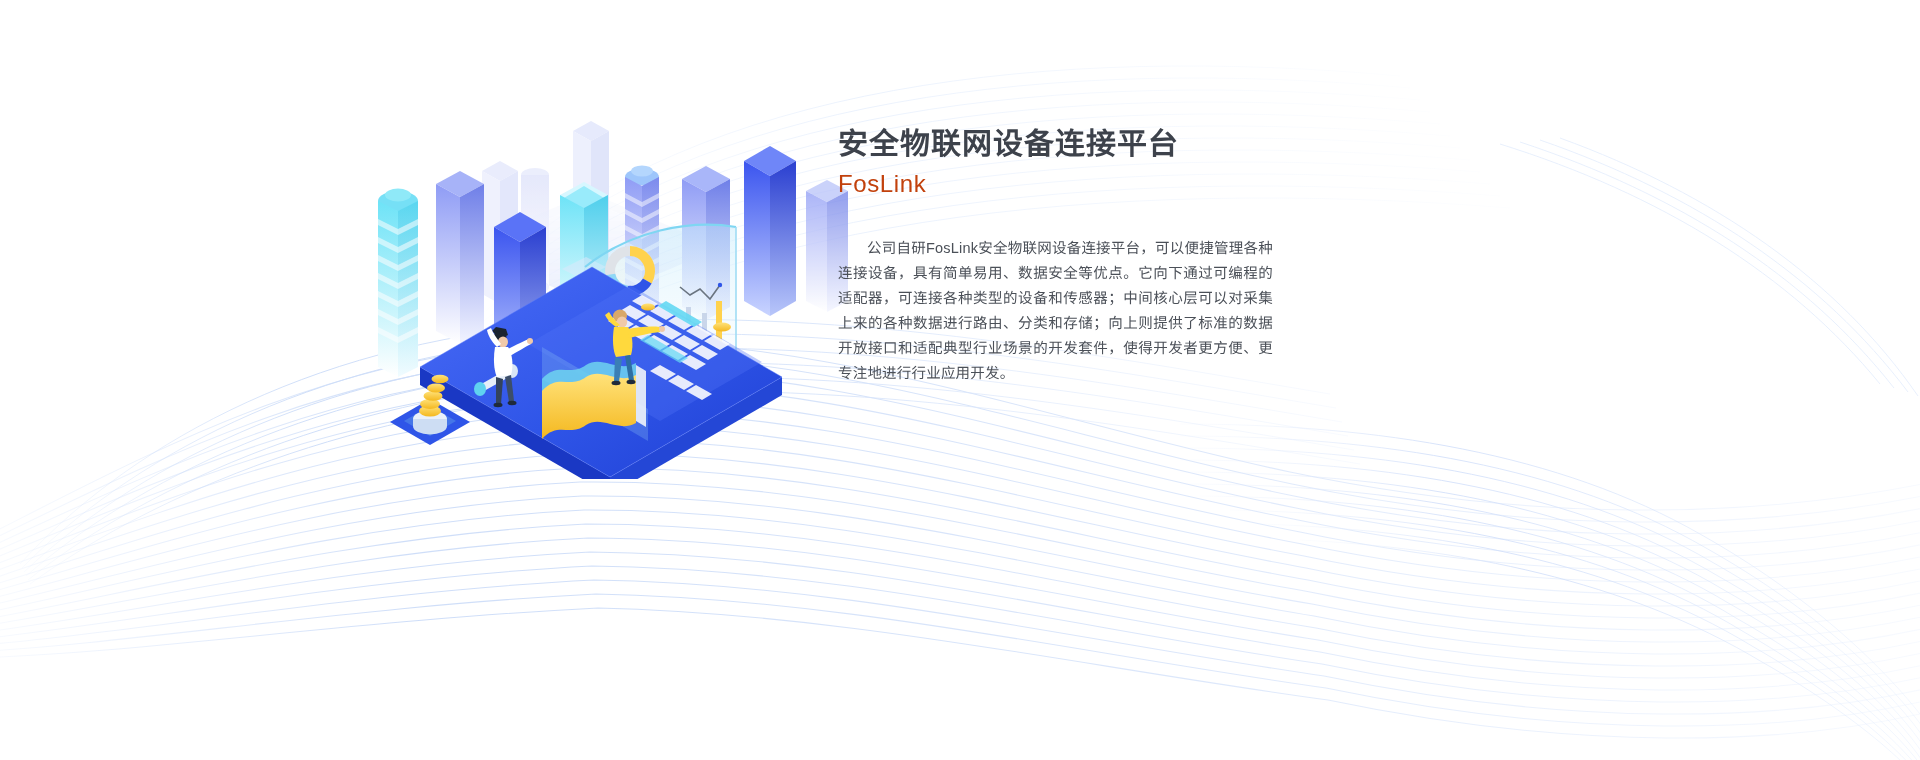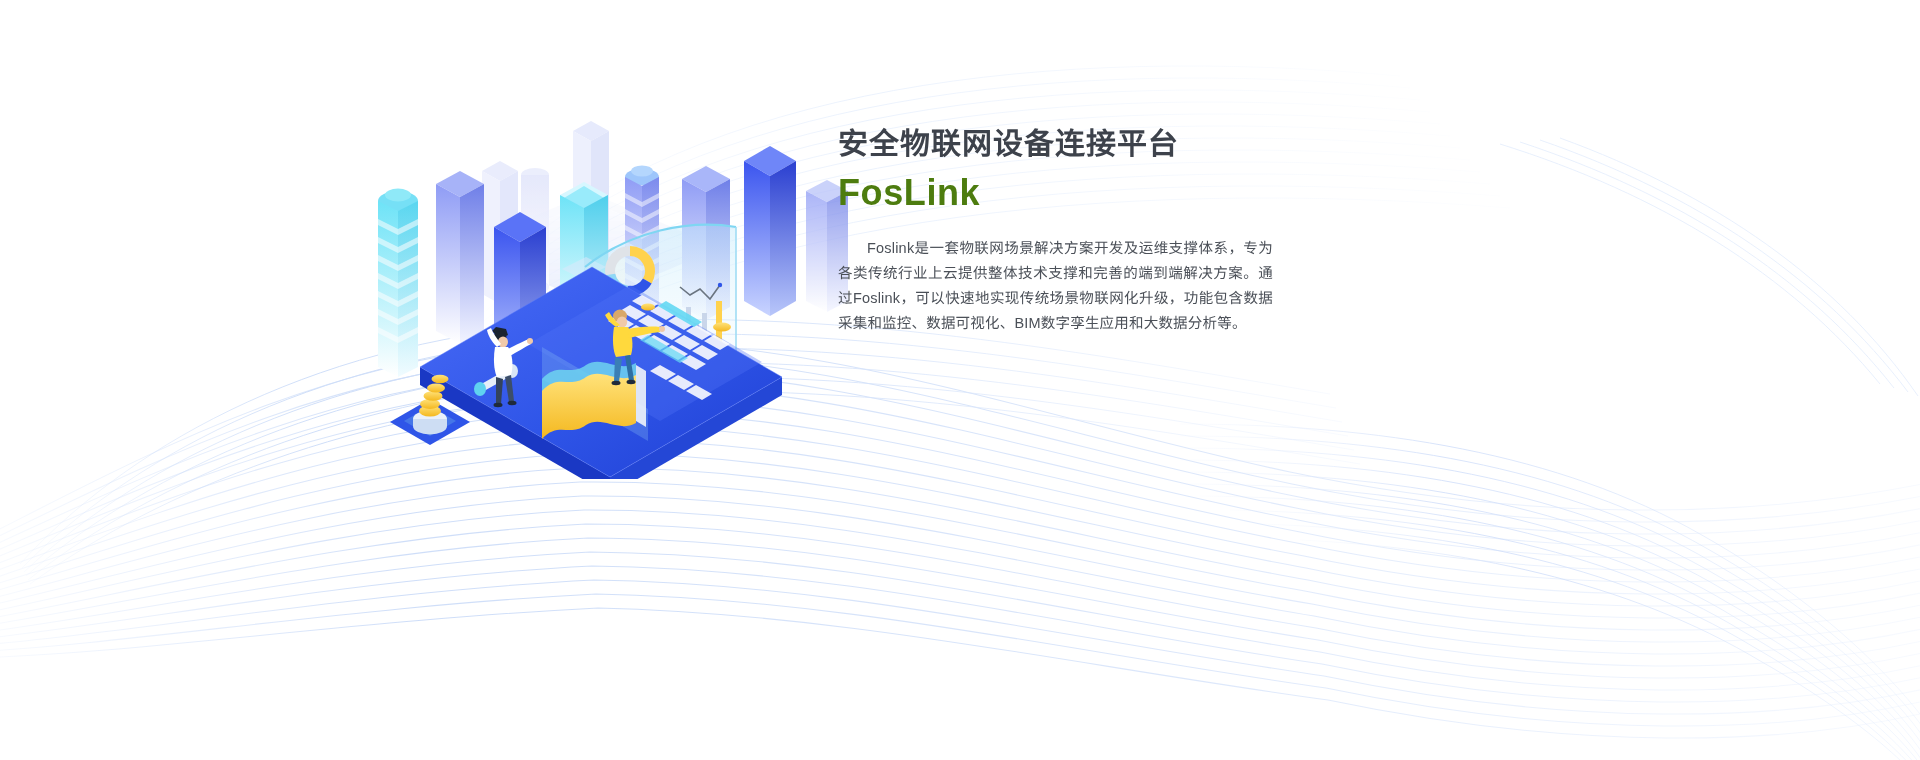--- a/index.html
+++ b/index.html
@@ -73,23 +73,23 @@
   .title {
     font-size: 30px;
     font-weight: bold;
     color: #3d424b;
     letter-spacing: 1px;
     line-height: 1.3;
     white-space: nowrap;
   }
 
   .subtitle {
-    font-size: 36px;
-    font-weight: bold;
-    color: #4d7c0f;
+    font-size: 24px;
+    font-weight: normal;
+    color: #c2410c;
     letter-spacing: 0.6px;
     line-height: 1.45;
     margin-top: 4px;
     white-space: nowrap;
   }
 
   .body-copy {
     position: absolute;
     left: 838px;
     top: 212px;
@@ -496,16 +496,16 @@
 
     <ellipse cx="318" cy="228" rx="7" ry="3.6" fill="url(#goldGrad)"></ellipse>
   </svg>
 
   <div class="content">
     <h1 class="title">安全物联网设备连接平台</h1>
     <div class="subtitle">FosLink</div>
   </div>
 
   <div class="body-copy">
-    <p class="paragraph">Foslink是一套物联网场景解决方案开发及运维支撑体系，专为各类传统行业上云提供整体技术支撑和完善的端到端解决方案。通过Foslink，可以快速地实现传统场景物联网化升级，功能包含数据采集和监控、数据可视化、BIM数字孪生应用和大数据分析等。</p>
+    <p class="paragraph">公司自研FosLink安全物联网设备连接平台，可以便捷管理各种连接设备，具有简单易用、数据安全等优点。它向下通过可编程的适配器，可连接各种类型的设备和传感器；中间核心层可以对采集上来的各种数据进行路由、分类和存储；向上则提供了标准的数据开放接口和适配典型行业场景的开发套件，使得开发者更方便、更专注地进行行业应用开发。</p>
   </div>
 
 </div>
 
 </body></html>

